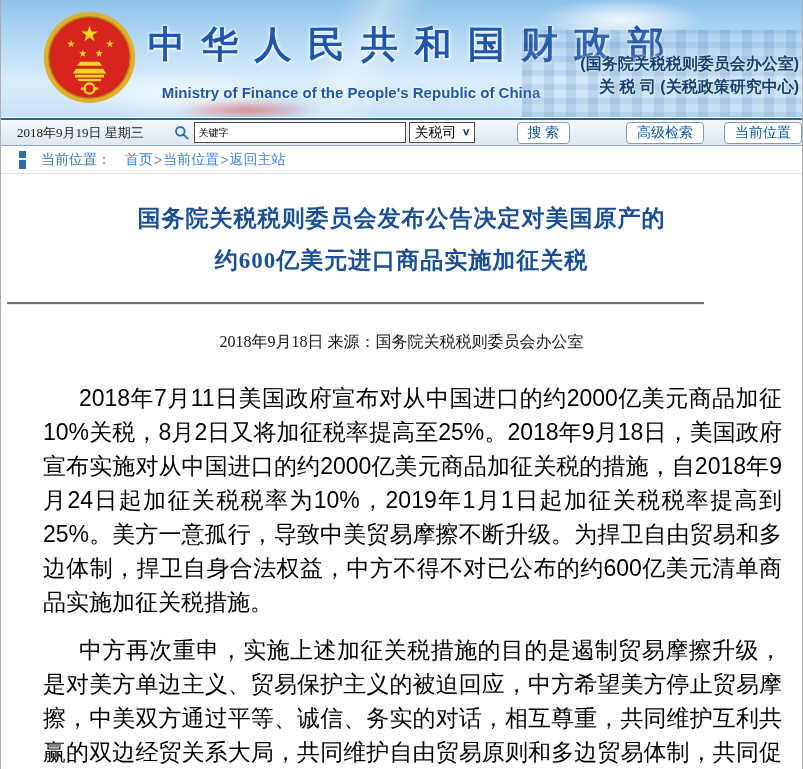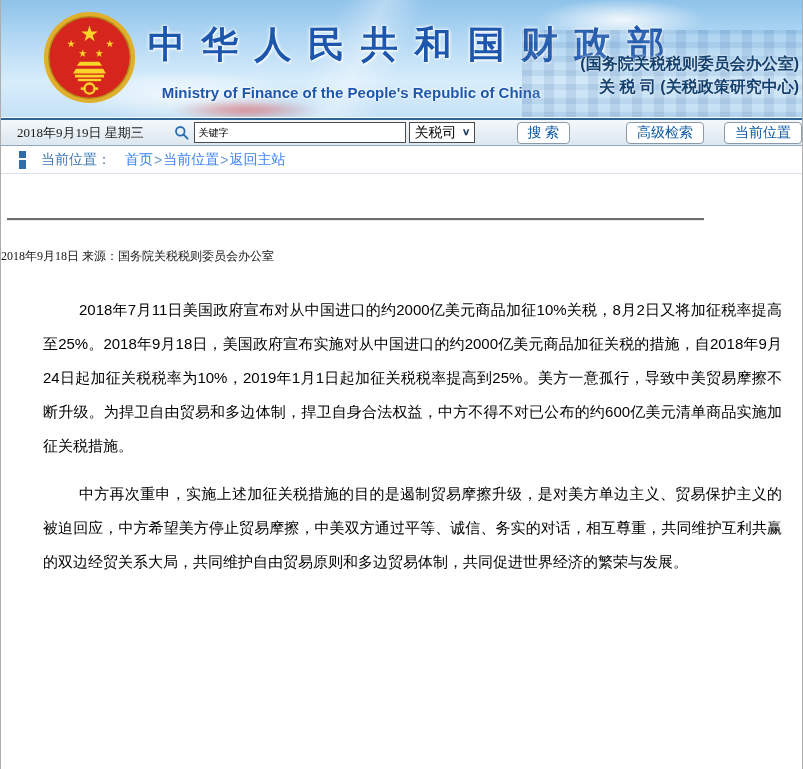--- a/index.html
+++ b/index.html
@@ -109,26 +109,26 @@
   .a-title {
     text-align:center; color:#1a4e96; font-weight:bold; font-size:23px;
     line-height:42px; letter-spacing:1px;
     font-family:"Liberation Serif", serif;
   }
   .a-divider {
     height:0; border-top:2px solid #6e6e6e; border-bottom:1px solid #e8e8e8;
     width:697px; margin:20px 0 0 6px;
   }
   .a-meta {
-    font-size:12px; color:#141414; margin-top:27px;
+    text-align:center; font-size:16px; color:#141414; margin-top:27px;
     font-family:"Liberation Serif", serif;
   }
   .a-body { margin-top:28px; }
   .a-body p {
-    font-size:15px; line-height:34px; color:#000; text-align:justify;
+    font-size:23px; line-height:34px; color:#000; text-align:justify;
     text-indent:36px; margin:0 20px 14px 42px;
   }
 </style>
 </head>
 <body>
 
 <div id="page">
 
   <div class="header">
     <div class="red-blur"></div>
@@ -182,20 +182,24 @@
     </div>
     <span class="crumb-label">当前位置：</span>
     <span class="crumb-link">首页</span>
     <span class="crumb-sep">&gt;</span>
     <span class="crumb-link">当前位置</span>
     <span class="crumb-sep">&gt;</span>
     <span class="crumb-link">返回主站</span>
   </div>
 
   <div class="content">
+    <div class="a-title">
+      <div>国务院关税税则委员会发布公告决定对美国原产的</div>
+      <div>约600亿美元进口商品实施加征关税</div>
+    </div>
     <div class="a-divider"></div>
     <div class="a-meta">2018年9月18日  来源：国务院关税税则委员会办公室</div>
     <div class="a-body">
       <p>2018年7月11日美国政府宣布对从中国进口的约2000亿美元商品加征10%关税，8月2日又将加征税率提高至25%。2018年9月18日，美国政府宣布实施对从中国进口的约2000亿美元商品加征关税的措施，自2018年9月24日起加征关税税率为10%，2019年1月1日起加征关税税率提高到25%。美方一意孤行，导致中美贸易摩擦不断升级。为捍卫自由贸易和多边体制，捍卫自身合法权益，中方不得不对已公布的约600亿美元清单商品实施加征关税措施。</p>
       <p>中方再次重申，实施上述加征关税措施的目的是遏制贸易摩擦升级，是对美方单边主义、贸易保护主义的被迫回应，中方希望美方停止贸易摩擦，中美双方通过平等、诚信、务实的对话，相互尊重，共同维护互利共赢的双边经贸关系大局，共同维护自由贸易原则和多边贸易体制，共同促进世界经济的繁荣与发展。</p>
     </div>
   </div>
 
 </div>
 

